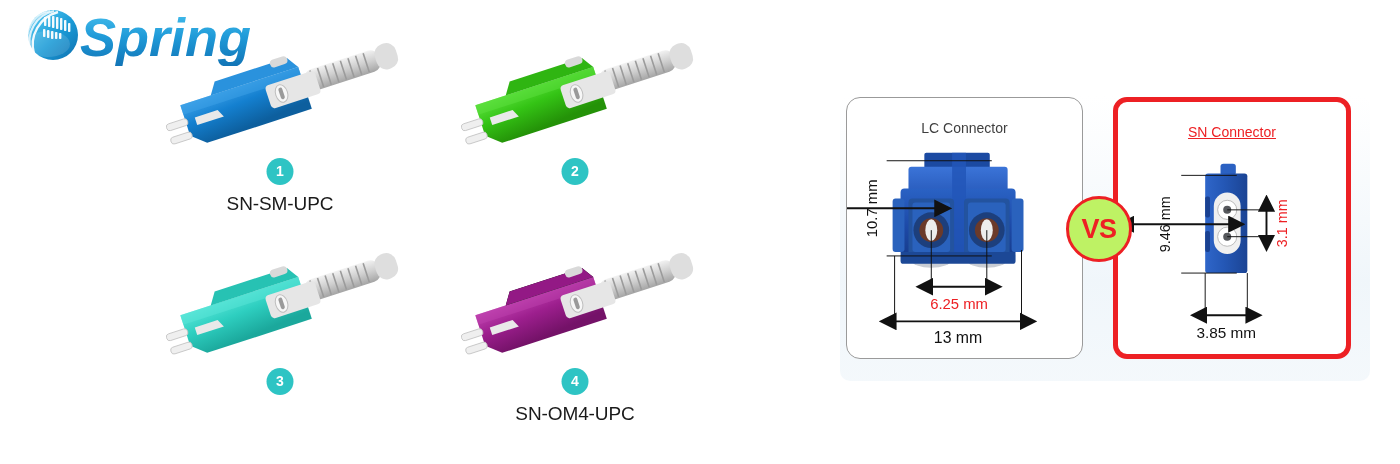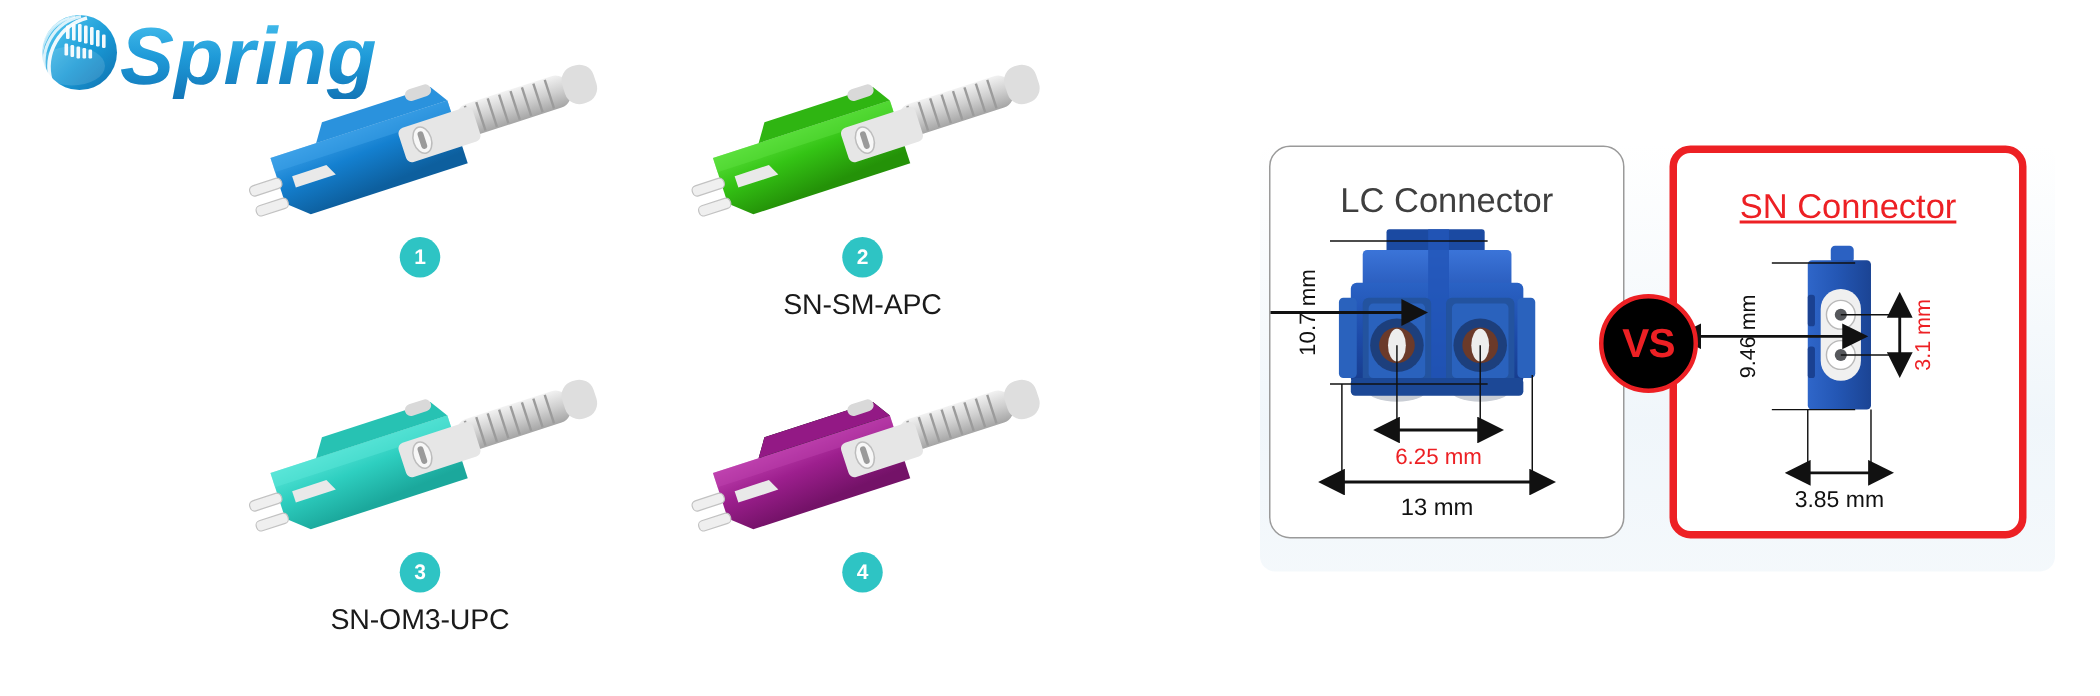--- a/index.html
+++ b/index.html
@@ -113,21 +113,21 @@
     width: 238px;
     height: 262px;
     border: 5px solid #ed2024;
   }
   .panel-title {
     position: absolute;
     left: 0;
     top: 22px;
     width: 100%;
     text-align: center;
-    font-size: 23px;
+    font-size: 14px;
     font-family: "Liberation Sans", sans-serif;
   }
   #panel-lc .panel-title { color: #3f3f3f; }
   #panel-sn .panel-title { color: #ed2024; text-decoration: underline; }
 
   .panel-art {
     position: absolute;
     left: 0;
     top: 44px;
     width: 100%;
@@ -135,21 +135,21 @@
   }
 
   
   #vs-badge {
     position: absolute;
     left: 266px;
     top: 196px;
     width: 66px;
     height: 66px;
     border-radius: 50%;
-    background: #000000;
+    background: #bef264;
     border: 3.2px solid #ed2024;
     box-sizing: border-box;
     color: #ed2024;
     font-size: 27px;
     font-weight: 700;
     line-height: 60px;
     text-align: center;
     font-family: "Liberation Sans", sans-serif;
     letter-spacing: -0.5px;
     z-index: 40;
@@ -243,20 +243,21 @@
         <ellipse cx="152" cy="64" rx="6" ry="9" fill="#f7f7f7" stroke="#bdbdbd"></ellipse>
         <rect x="150" y="58" width="4" height="12" rx="2" fill="#9a9a9a"></rect>
 
         <rect x="32" y="58" width="22" height="7" rx="3" fill="#efefef" stroke="#c2c2c2" stroke-width="0.8"></rect>
         <rect x="32" y="72" width="22" height="7" rx="3" fill="#efefef" stroke="#c2c2c2" stroke-width="0.8"></rect>
 
         <path d="M62 60 L86 60 L90 68 L62 68 Z" fill="#e9e9e9"></path>
       </g>
     </svg>
     <div class="badge">1</div>
+    <div class="product-label">SN-SM-UPC</div>
   </div>
 
   <div class="product-cell c1">
     <svg class="connector-art" viewBox="0 0 300 130">
       <defs>
         <linearGradient id="bodyG1" x1="0" y1="0" x2="0.25" y2="1">
           <stop offset="0%" stop-color="#5ce03d"></stop>
             <stop offset="45%" stop-color="#34c415"></stop>
             <stop offset="100%" stop-color="#249208"></stop>
         </linearGradient>
@@ -280,21 +281,20 @@
         <rect x="150" y="29" width="18" height="8" rx="4" fill="#d9d9d9"></rect>
         <rect x="138" y="52" width="52" height="24" rx="4" fill="#e6e6e6"></rect>
         <ellipse cx="152" cy="64" rx="6" ry="9" fill="#f7f7f7" stroke="#bdbdbd"></ellipse>
         <rect x="150" y="58" width="4" height="12" rx="2" fill="#9a9a9a"></rect>
         <rect x="32" y="58" width="22" height="7" rx="3" fill="#efefef" stroke="#c2c2c2" stroke-width="0.8"></rect>
         <rect x="32" y="72" width="22" height="7" rx="3" fill="#efefef" stroke="#c2c2c2" stroke-width="0.8"></rect>
         <path d="M62 60 L86 60 L90 68 L62 68 Z" fill="#e9e9e9"></path>
       </g>
     </svg>
     <div class="badge">2</div>
-    <div class="product-label">SN-SM-APC</div>
   </div>
 
   <div class="product-cell c2">
     <svg class="connector-art" viewBox="0 0 300 130">
       <defs>
         <linearGradient id="bodyG2" x1="0" y1="0" x2="0.25" y2="1">
           <stop offset="0%" stop-color="#59e5d8"></stop>
             <stop offset="45%" stop-color="#2ecfc0"></stop>
             <stop offset="100%" stop-color="#1ba89c"></stop>
         </linearGradient>
@@ -318,21 +318,20 @@
         <rect x="150" y="29" width="18" height="8" rx="4" fill="#d9d9d9"></rect>
         <rect x="138" y="52" width="52" height="24" rx="4" fill="#e6e6e6"></rect>
         <ellipse cx="152" cy="64" rx="6" ry="9" fill="#f7f7f7" stroke="#bdbdbd"></ellipse>
         <rect x="150" y="58" width="4" height="12" rx="2" fill="#9a9a9a"></rect>
         <rect x="32" y="58" width="22" height="7" rx="3" fill="#efefef" stroke="#c2c2c2" stroke-width="0.8"></rect>
         <rect x="32" y="72" width="22" height="7" rx="3" fill="#efefef" stroke="#c2c2c2" stroke-width="0.8"></rect>
         <path d="M62 60 L86 60 L90 68 L62 68 Z" fill="#e9e9e9"></path>
       </g>
     </svg>
     <div class="badge">3</div>
-    <div class="product-label">SN-OM3-UPC</div>
   </div>
 
   <div class="product-cell c3">
     <svg class="connector-art" viewBox="0 0 300 130">
       <defs>
         <linearGradient id="bodyG3" x1="0" y1="0" x2="0.25" y2="1">
           <stop offset="0%" stop-color="#bf42af"></stop>
             <stop offset="45%" stop-color="#9d1f8e"></stop>
             <stop offset="100%" stop-color="#741268"></stop>
         </linearGradient>
@@ -357,20 +356,21 @@
         <rect x="150" y="29" width="18" height="8" rx="4" fill="#d9d9d9"></rect>
         <rect x="138" y="52" width="52" height="24" rx="4" fill="#e6e6e6"></rect>
         <ellipse cx="152" cy="64" rx="6" ry="9" fill="#f7f7f7" stroke="#bdbdbd"></ellipse>
         <rect x="150" y="58" width="4" height="12" rx="2" fill="#9a9a9a"></rect>
         <rect x="32" y="58" width="22" height="7" rx="3" fill="#efefef" stroke="#c2c2c2" stroke-width="0.8"></rect>
         <rect x="32" y="72" width="22" height="7" rx="3" fill="#efefef" stroke="#c2c2c2" stroke-width="0.8"></rect>
         <path d="M62 60 L86 60 L90 68 L62 68 Z" fill="#e9e9e9"></path>
       </g>
     </svg>
     <div class="badge">4</div>
+    <div class="product-label">SN-OM4-UPC</div>
   </div>
 </div>
 
 <div id="comparison">
   <div id="compare-bg-tint"></div>
 
   <div class="panel" id="panel-lc">
     <div class="panel-title">LC Connector</div>
     <svg class="panel-art" viewBox="0 0 237 212">
       <defs>

